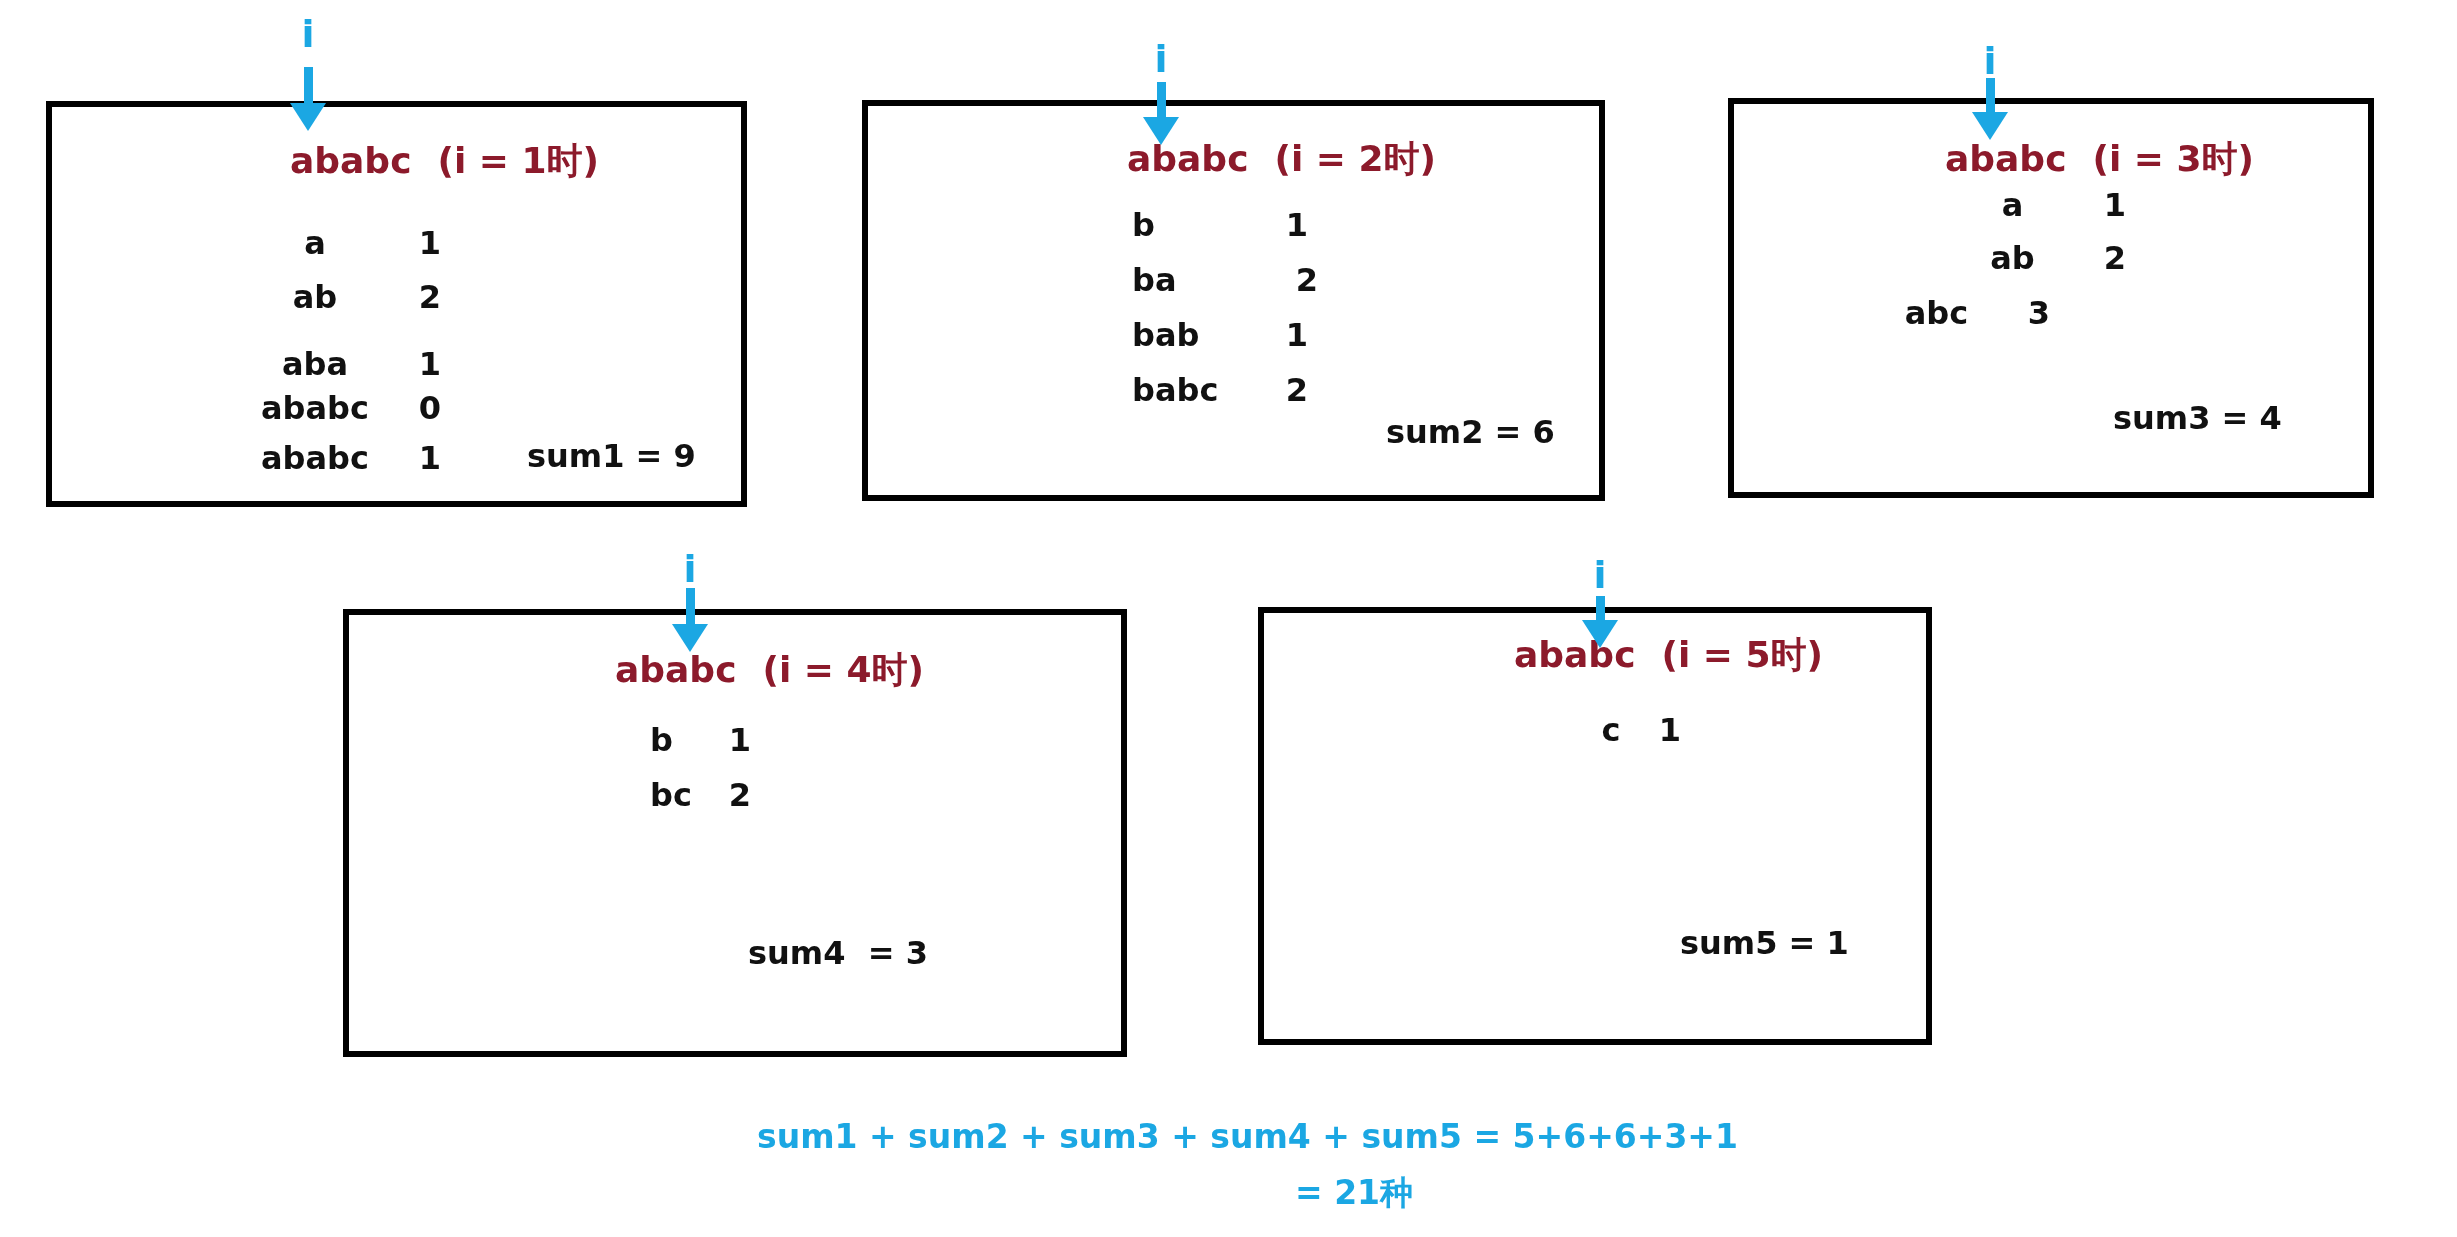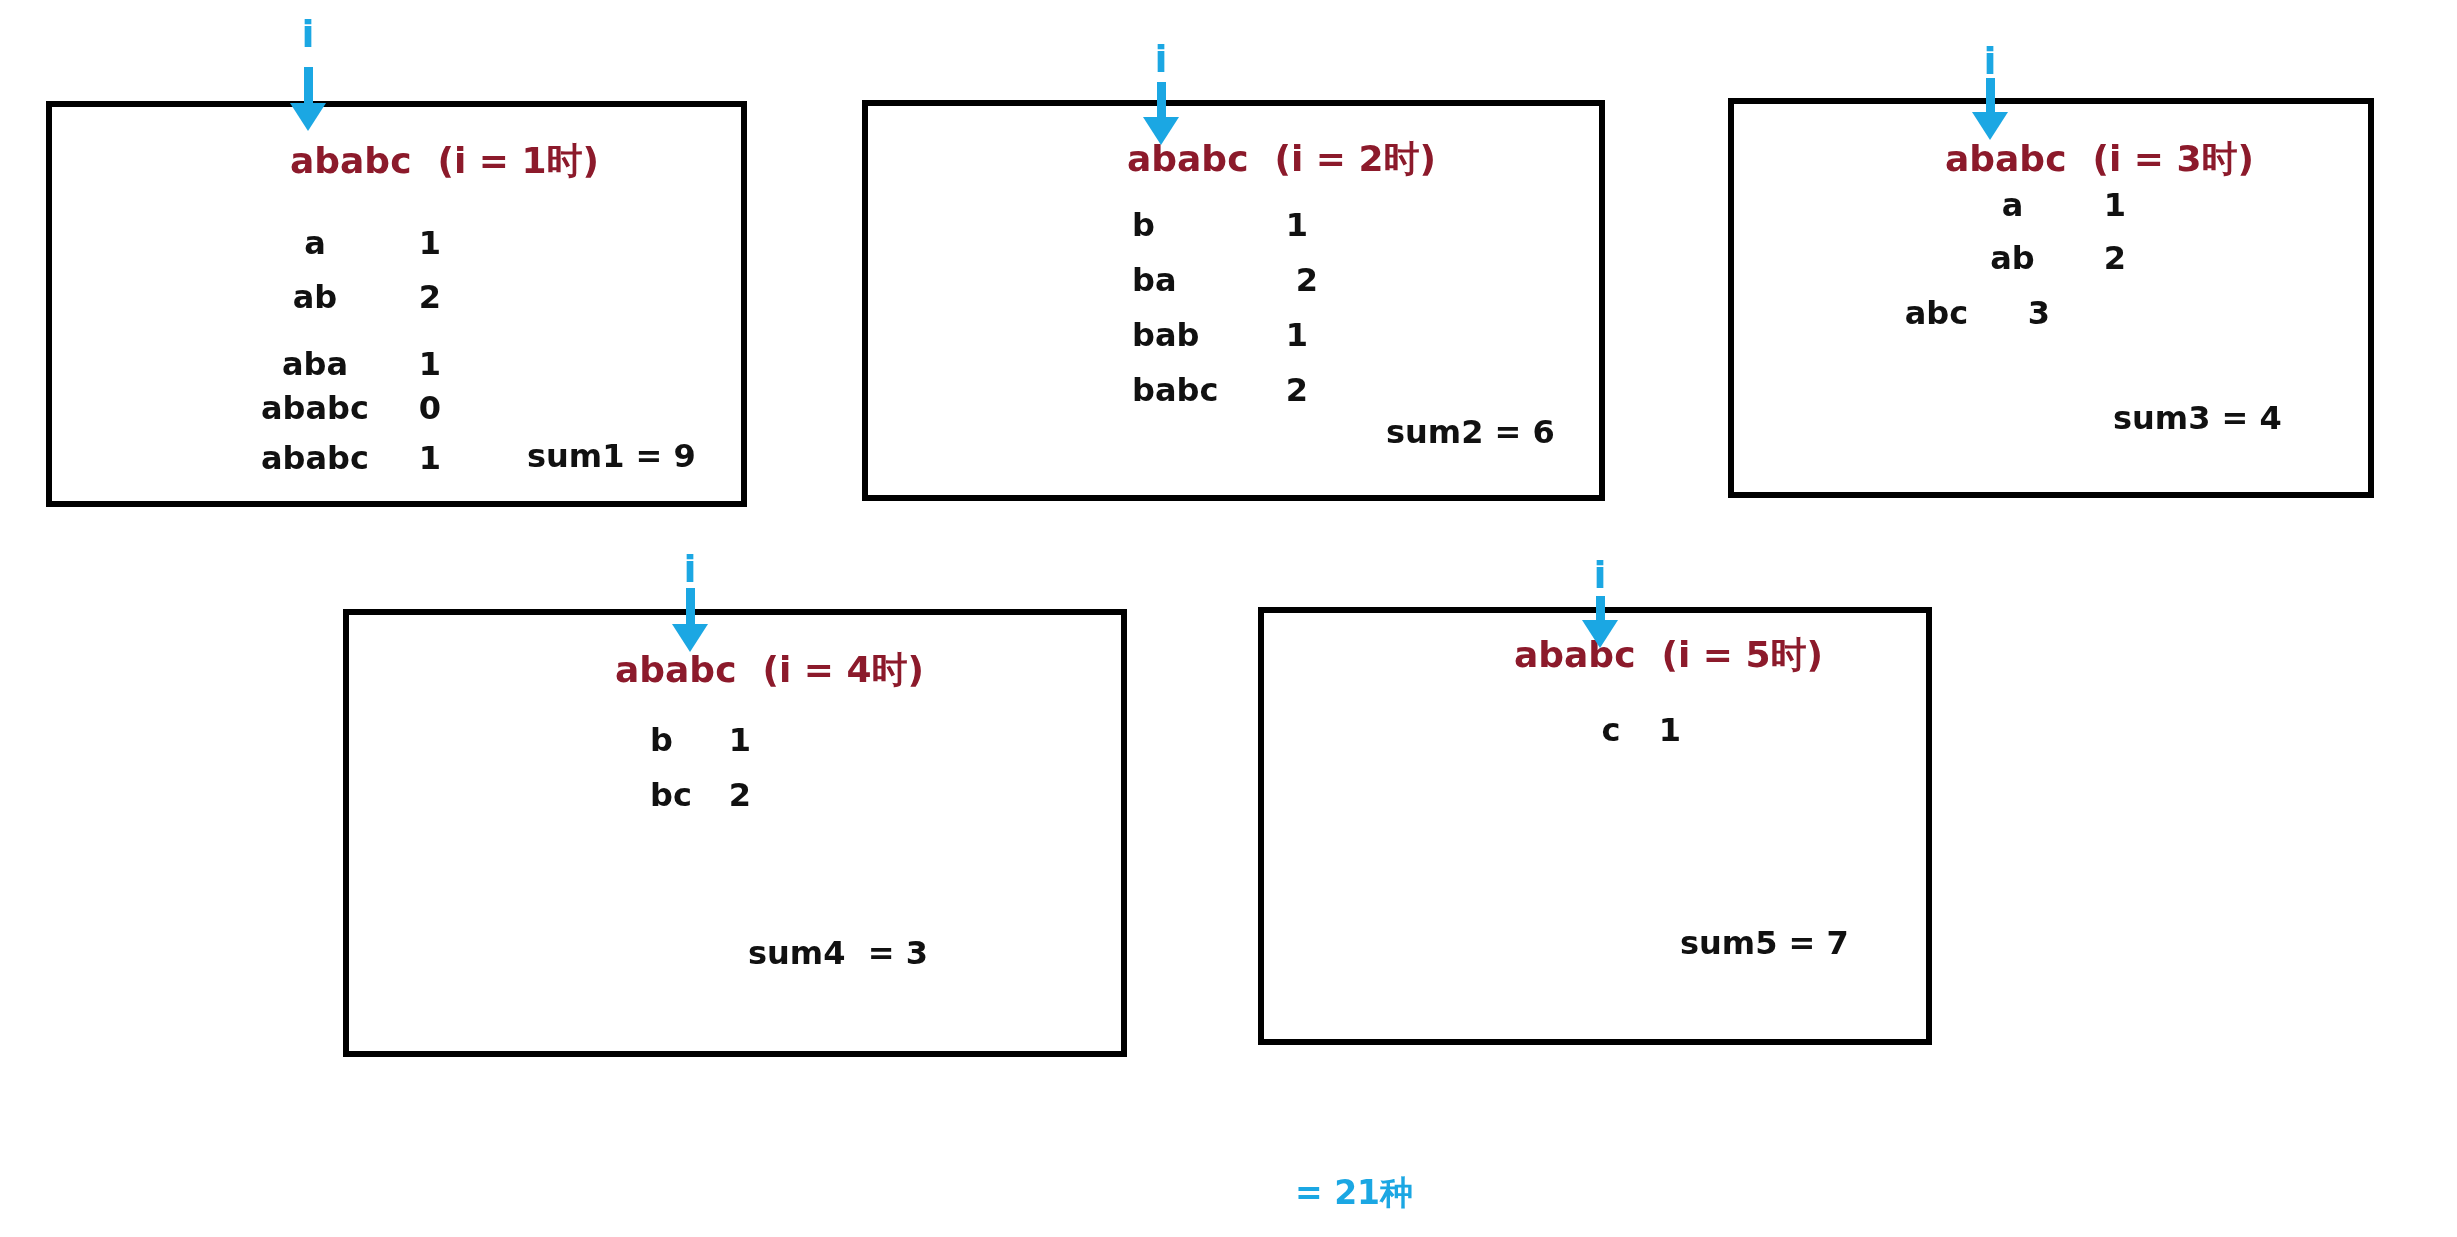--- a/index.html
+++ b/index.html
@@ -165,18 +165,19 @@
     </div>
     <div class="box" style="left:1258px;top:607px;width:674px;height:438px"></div>
     <div class="title" style="left:1514px;top:637px">
       <span>ababc</span>
       <span>(i = 5时)</span>
     </div>
     <div class="row" style="left:1580px;top:710px">
       <span class="cell-sub c-center" style="width:62px">c</span>
       <span class="cell-cnt" style="width:56px">1</span>
     </div>
-    <div class="sum" style="left:1680px;top:923px">sum5 = 7</div>
+    <div class="sum" style="left:1680px;top:923px">sum5 = 1</div>
   </div>
 
+  <div class="footer-line" style="left:757px;top:1116px">sum1 + sum2 + sum3 + sum4 + sum5 = 5+6+6+3+1</div>
   <div class="footer-line" style="left:1295px;top:1172px">= 21种</div>
 
 </div>
 
 </body></html>

